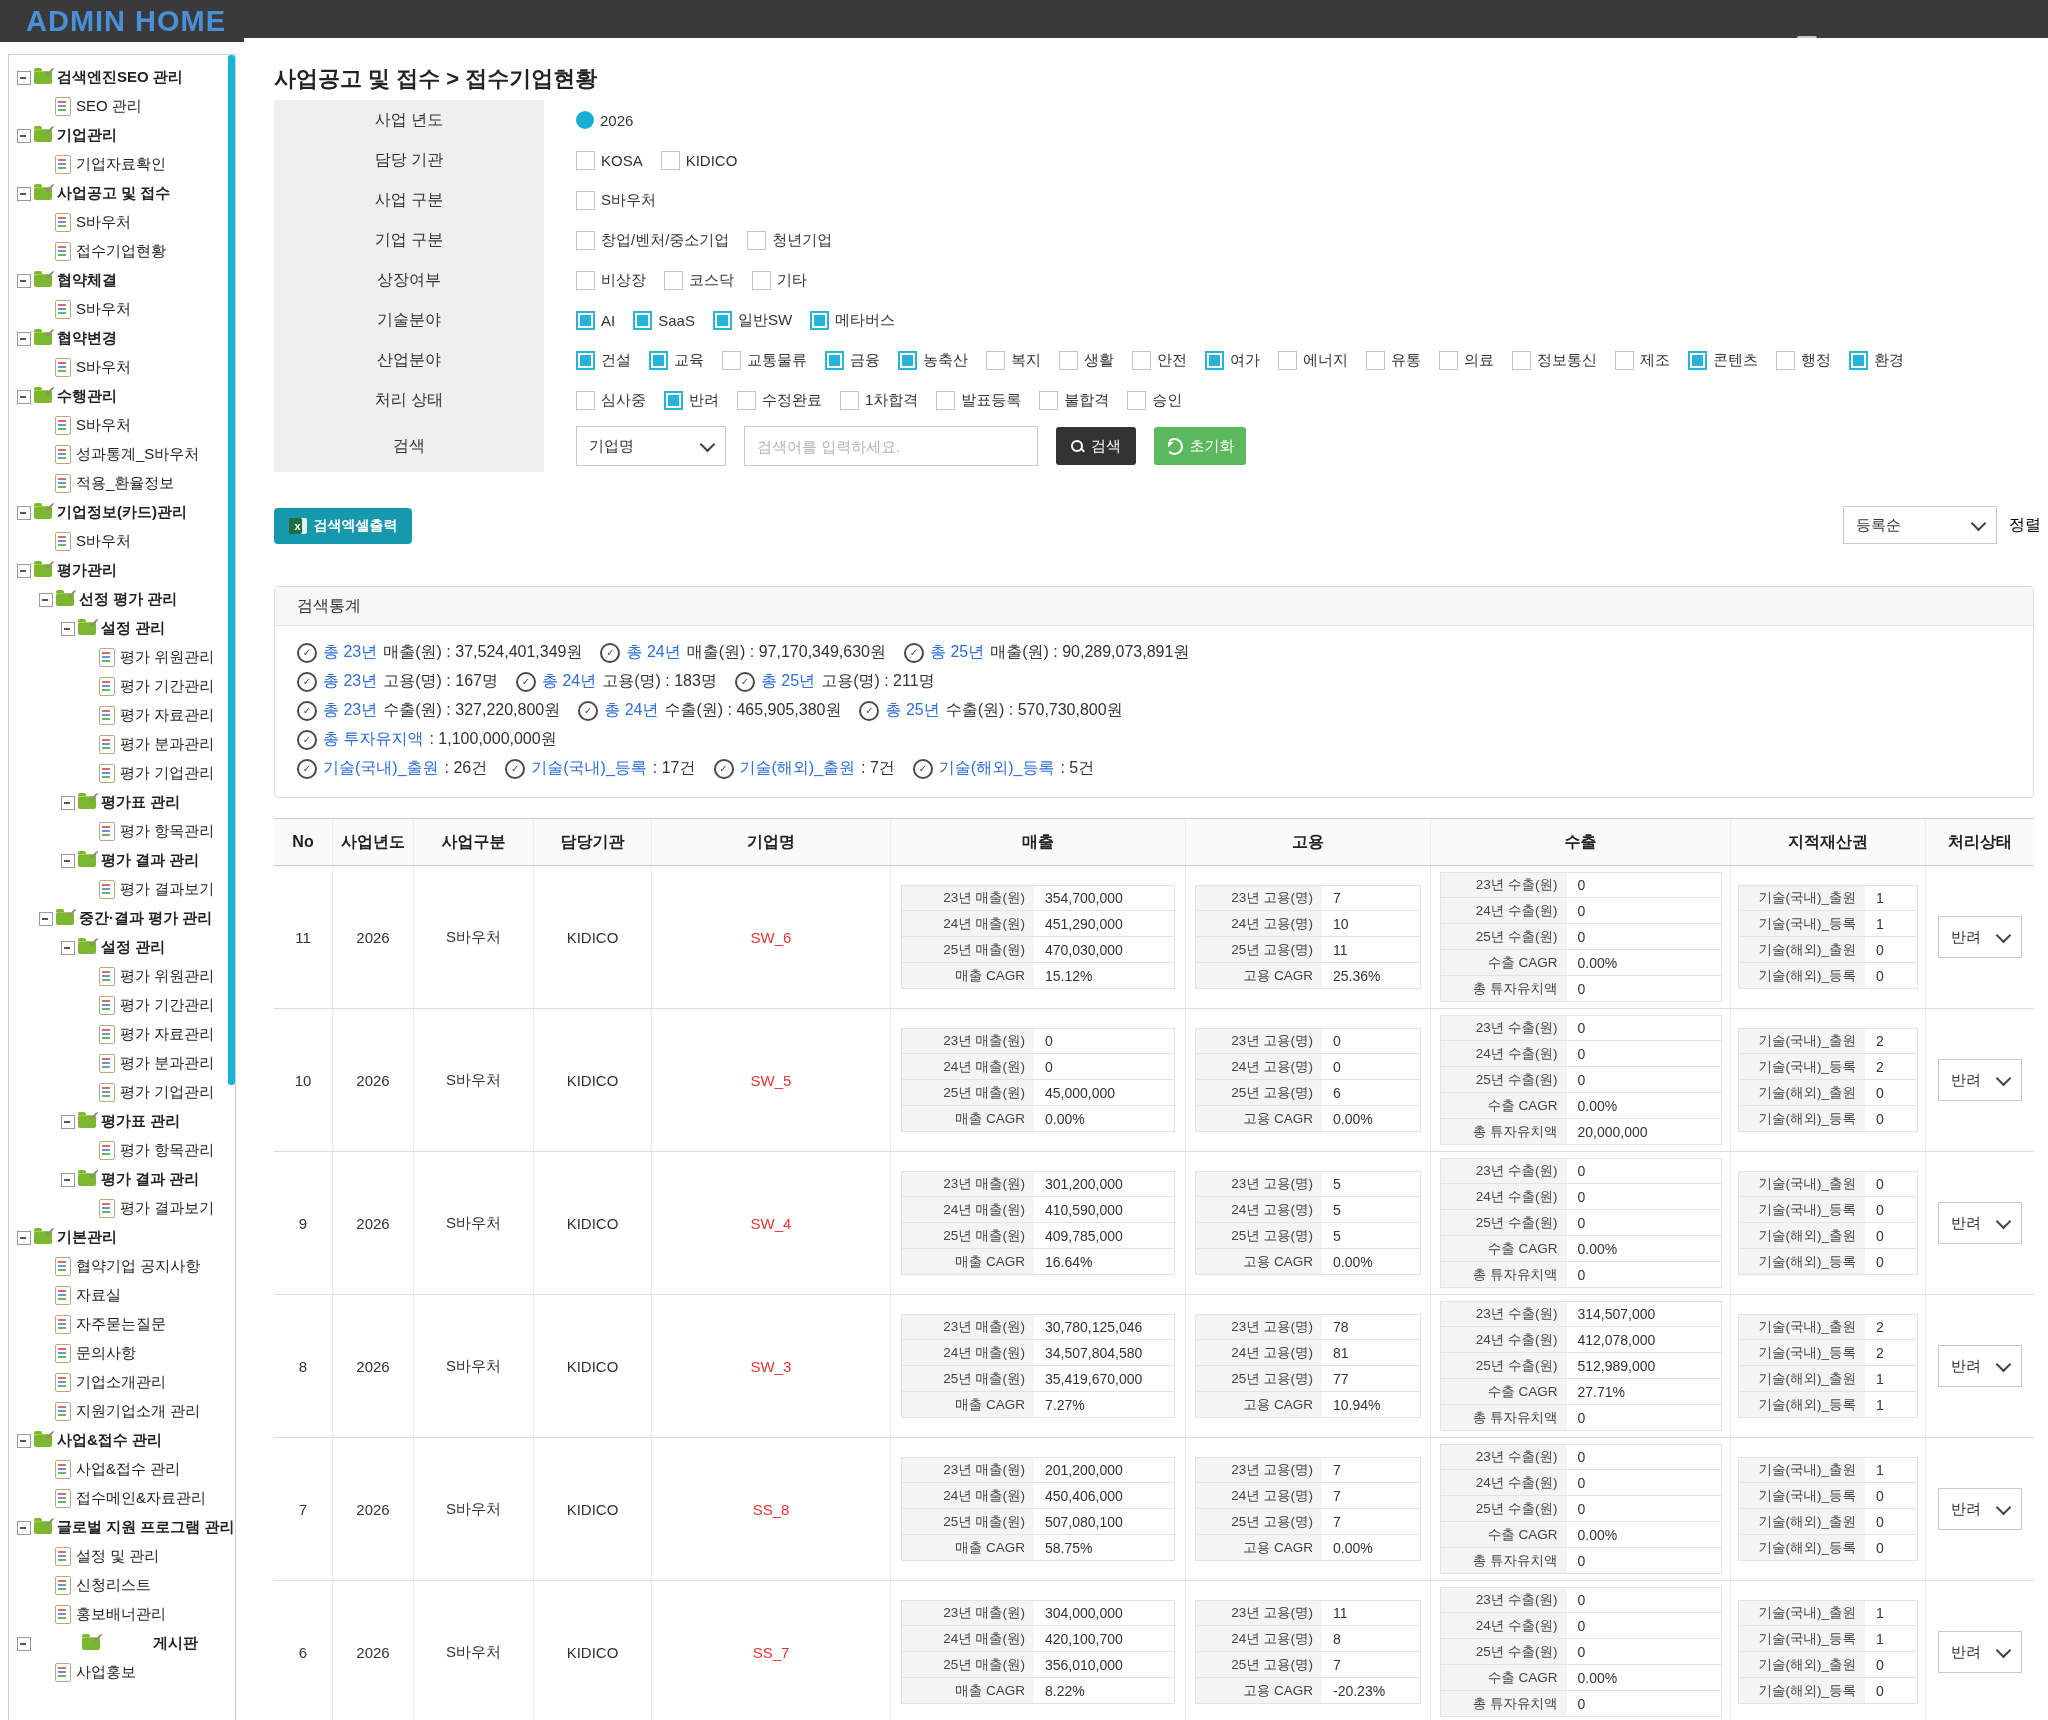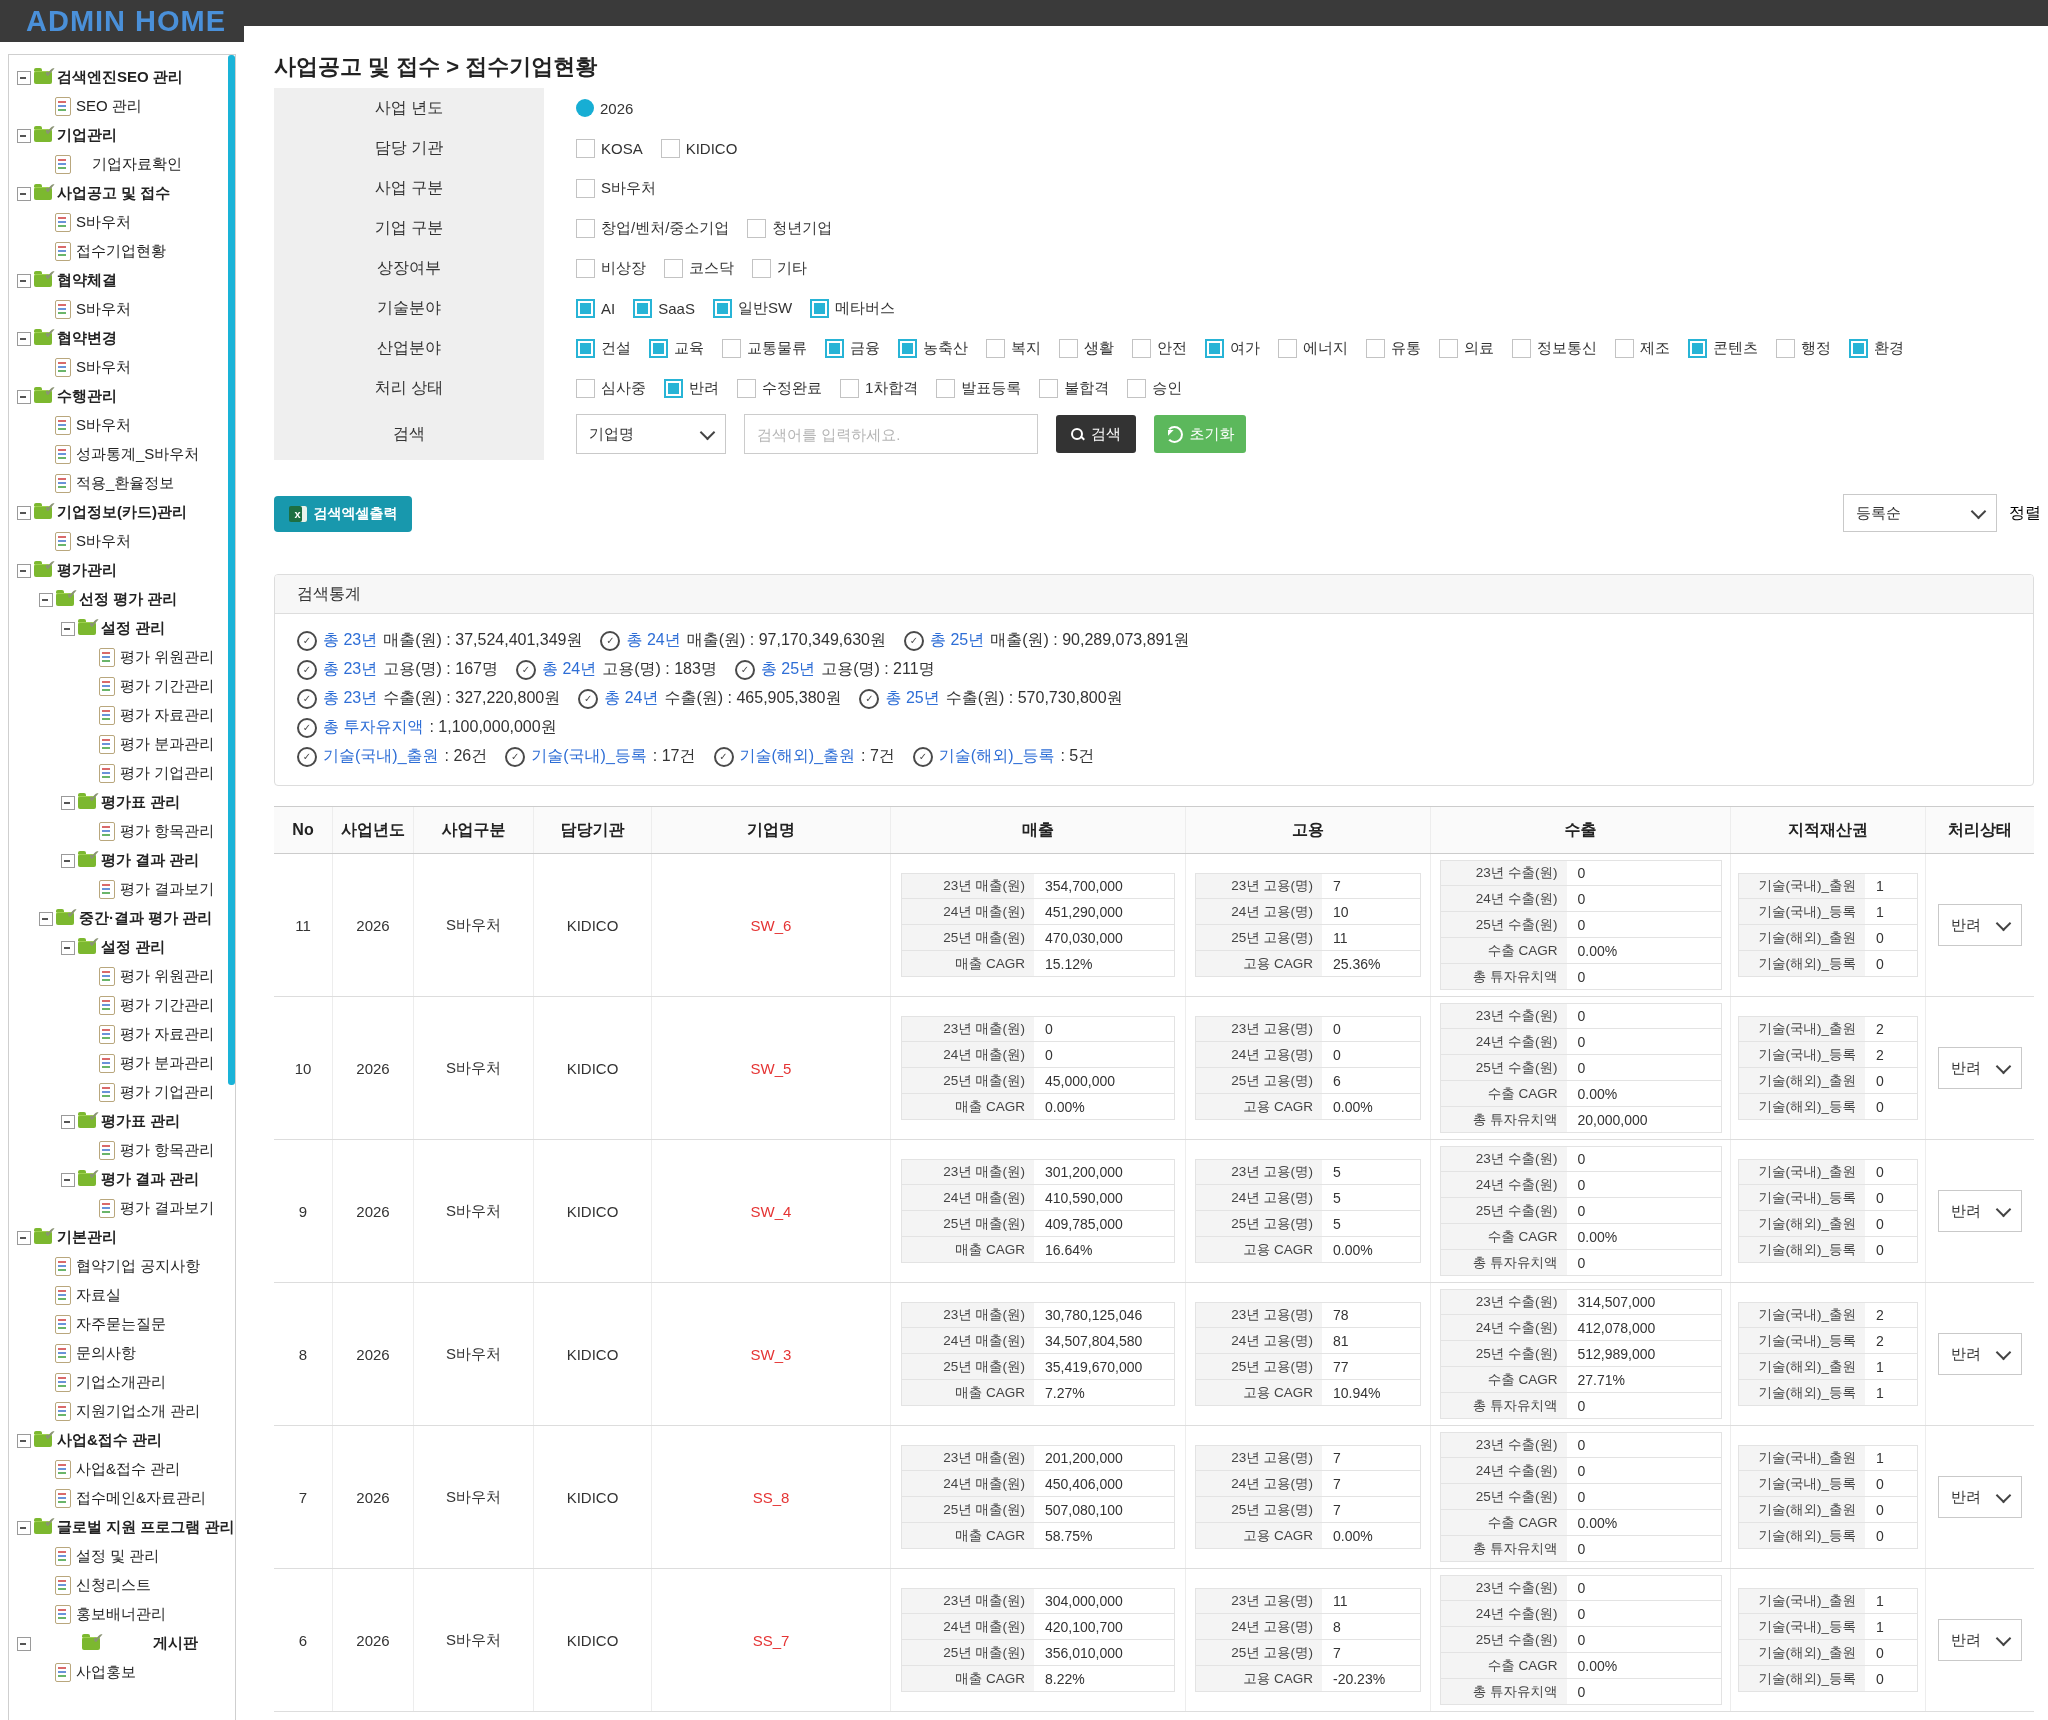--- a/index.html
+++ b/index.html
@@ -23,21 +23,21 @@
   .folder::after{content:"\2714";position:absolute;right:-4px;top:-7px;color:#8a9375;font-size:14px;}
   .doc{width:14px;height:17px;background:#fff;border:1px solid #b9a77d;border-radius:2px;position:relative;flex:0 0 auto;
        background-image:linear-gradient(#d96a6a,#d96a6a),linear-gradient(#6a93d9,#6a93d9),linear-gradient(#6ab56a,#6ab56a);
        background-repeat:no-repeat;background-size:8px 2px;background-position:2px 3px,2px 7px,2px 11px;}
   .side-scroll{position:absolute;right:0;top:0;width:7px;height:1030px;background:#1ab3d8;border-radius:3px;}
 
   
   .pagebar{position:absolute;left:1797px;top:36px;width:20px;height:68px;background:#c9c9c9;border-radius:2px;}
 
   
-  .main{position:absolute;left:244px;top:26px;width:1804px;height:1678px;background:#fff;}
+  .main{position:absolute;left:244px;top:38px;width:1804px;height:1678px;background:#fff;}
   .crumb{position:absolute;left:30px;top:26px;font-size:22px;font-weight:bold;color:#222;}
 
   
   .filter{position:absolute;left:30px;top:62px;width:1760px;}
   .frow{display:flex;min-height:40px;align-items:stretch;}
   .frow-search{min-height:52px;}
   .flabel{width:270px;background:#efefef;display:flex;align-items:center;justify-content:center;font-size:16px;color:#333;flex:0 0 auto;}
   .fcontent{flex:1;display:flex;align-items:center;gap:18px;padding-left:32px;background:#fff;}
   .opt{display:flex;align-items:center;gap:6px;}
   .optlabel{font-size:15px;color:#333;}
@@ -119,21 +119,21 @@
           <span class="doc"></span>
           <span class="tlabel">SEO 관리</span>
         </div>
         <div class="trow" style="padding-left: 8px;">
           <span class="expander">
             <i></i>
           </span>
           <span class="folder"></span>
           <span class="tlabel tbold">기업관리</span>
         </div>
-        <div class="trow" style="padding-left: 46px; gap: 16px;">
+        <div class="trow" style="padding-left: 46px;">
           <span class="doc"></span>
           <span class="tlabel">기업자료확인</span>
         </div>
         <div class="trow" style="padding-left: 8px;">
           <span class="expander">
             <i></i>
           </span>
           <span class="folder"></span>
           <span class="tlabel tbold">사업공고 및 접수</span>
         </div>

